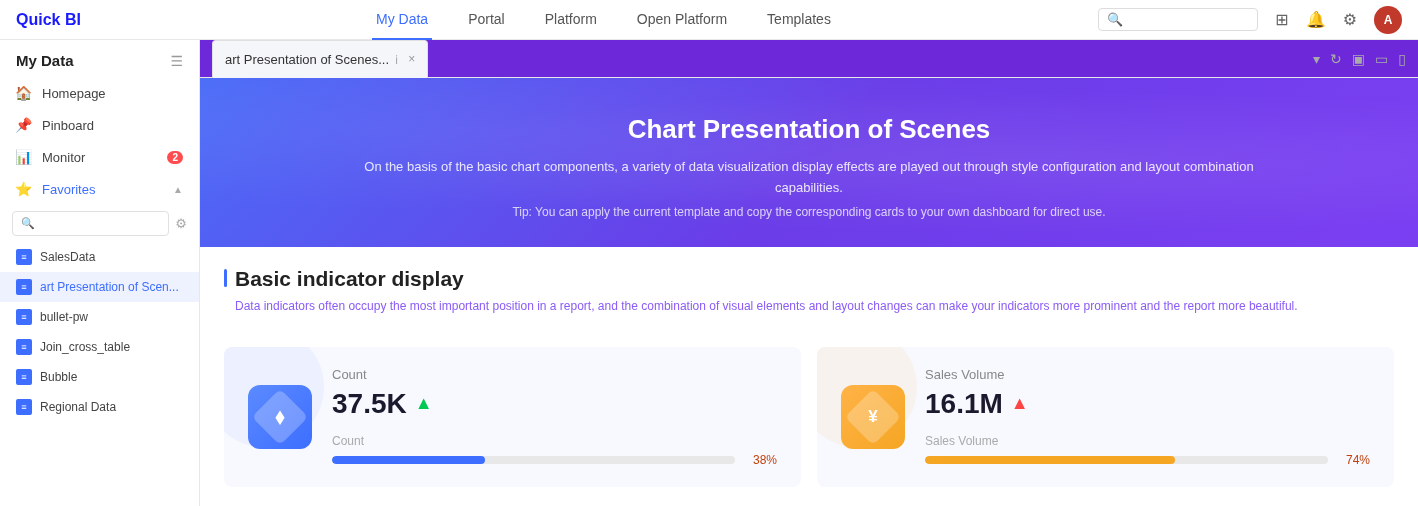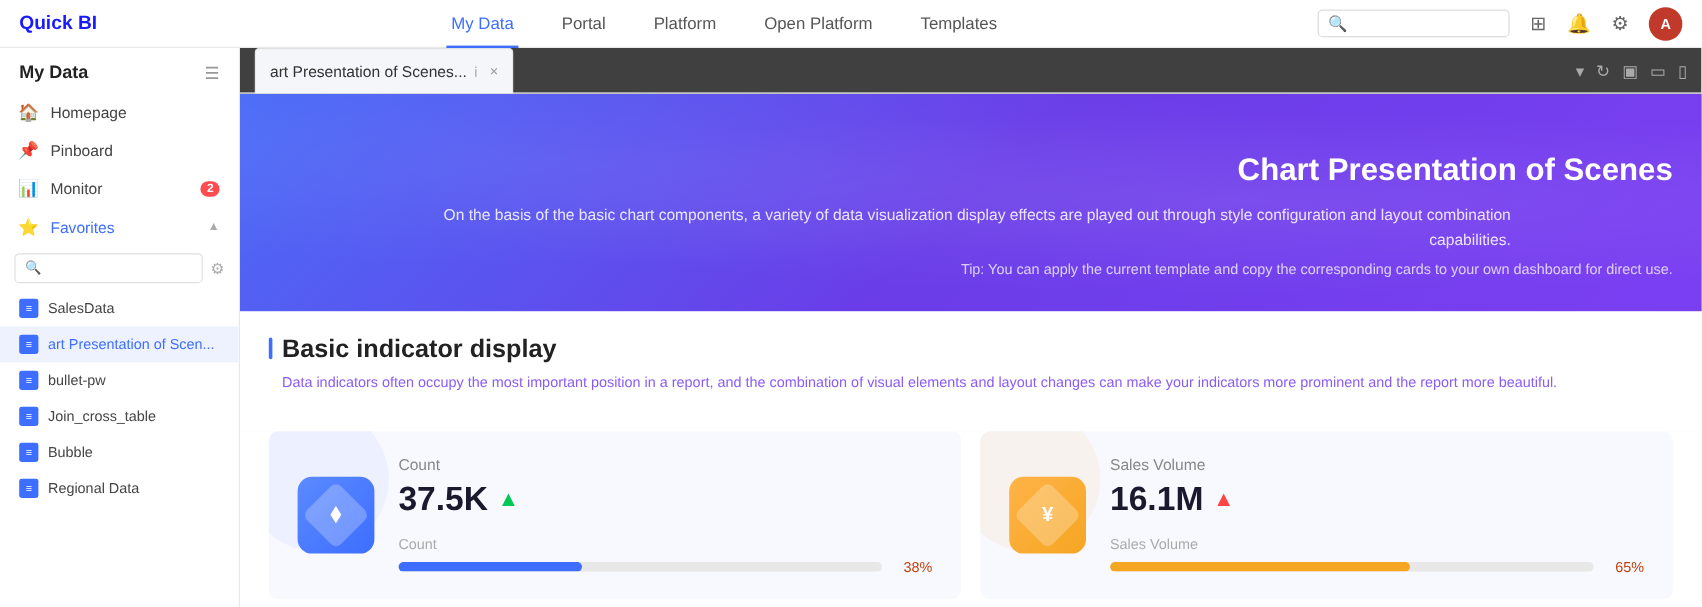--- a/index.html
+++ b/index.html
@@ -203,21 +203,21 @@
     .content-area {
       flex: 1;
       display: flex;
       flex-direction: column;
       overflow: hidden;
       background: #f0f1f5;
     }
 
     
     .tab-bar {
-      background: #404040;
+      background: #6d28d9;
       border-bottom: 1px solid #e8e8e8;
       display: flex;
       align-items: center;
       padding: 0 12px;
       height: 38px;
       flex-shrink: 0;
     }
     .tab-item {
       display: flex;
       align-items: center;
@@ -258,22 +258,22 @@
     
     .dashboard-content {
       flex: 1;
       overflow-y: auto;
       background: #f0f1f5;
     }
 
     
     .hero-banner {
       background: linear-gradient(135deg, #4a6cf7 0%, #6a3de8 50%, #7b3ff2 100%);
-      padding: 48px 24px 28px;
-      text-align: right;
+      padding: 36px 24px 28px;
+      text-align: center;
       color: #fff;
       position: relative;
       overflow: hidden;
     }
     .hero-banner::before {
       content: '';
       position: absolute;
       top: 0; left: 0; right: 0; bottom: 0;
       background: radial-gradient(ellipse at 70% 50%, rgba(255,255,255,0.08) 0%, transparent 60%),
                   radial-gradient(ellipse at 20% 30%, rgba(255,255,255,0.06) 0%, transparent 50%);
@@ -609,21 +609,21 @@
             <div class="card-value-row">
               <span class="card-value">16.1M</span>
               <span class="trend-down">▲</span>
             </div>
             <div class="progress-section">
               <div class="progress-label">Sales Volume</div>
               <div class="progress-row">
                 <div class="progress-bar-bg">
                   <div class="progress-bar-fill orange" style="width: 62%"></div>
                 </div>
-                <span class="progress-pct">65%</span>
+                <span class="progress-pct">74%</span>
               </div>
             </div>
           </div>
         </div>
       </div>
     </div>
   </div>
 </div>
 
 </body></html>

